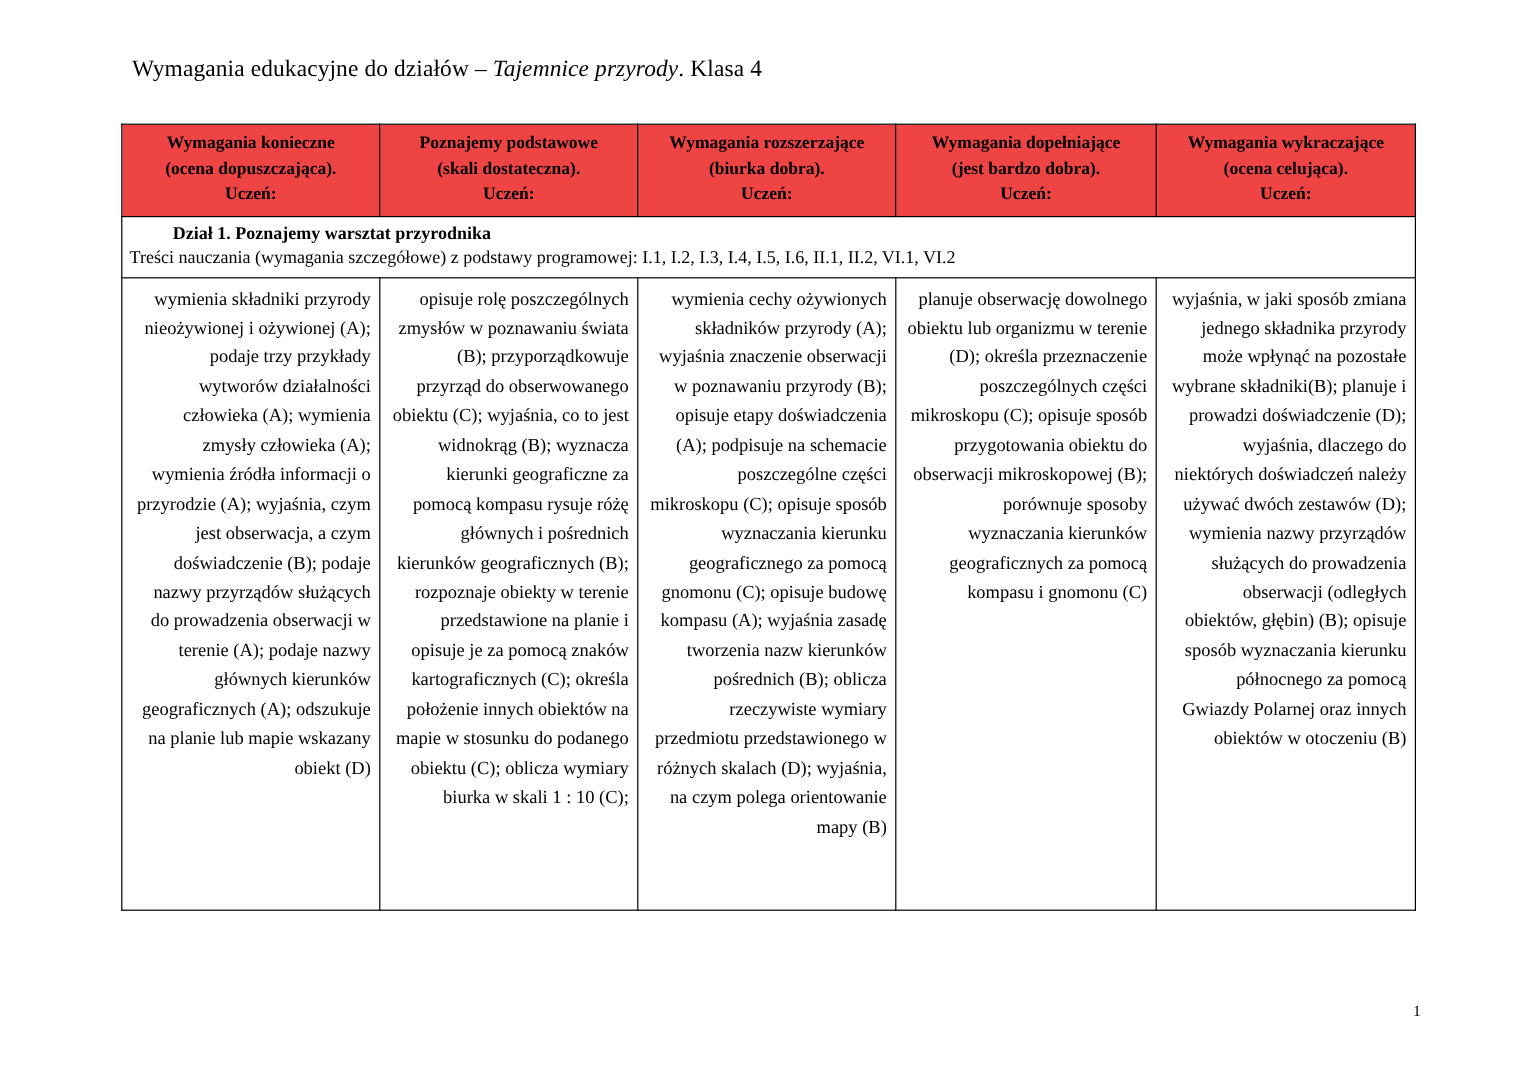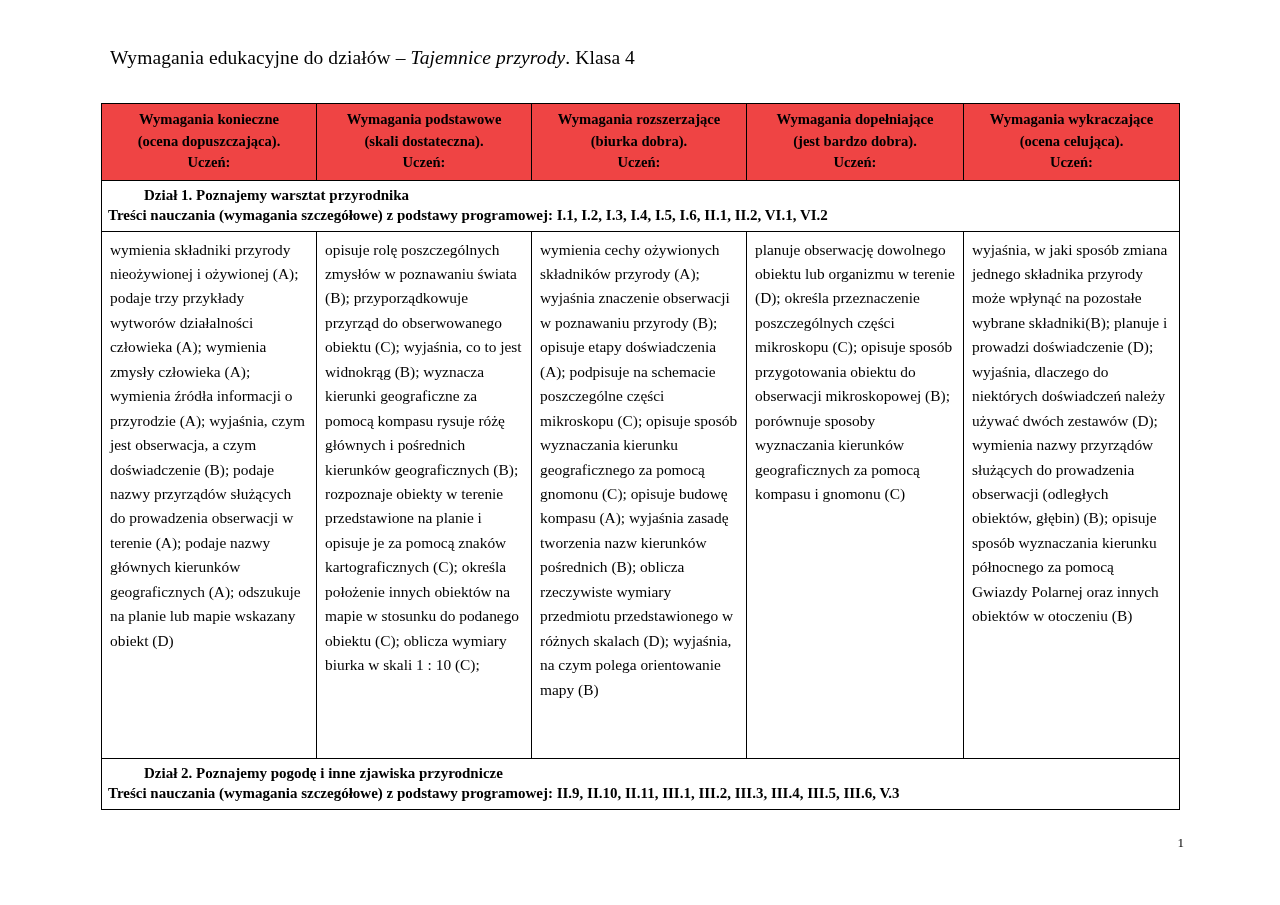--- a/index.html
+++ b/index.html
@@ -63,31 +63,31 @@
     background: #ffffff;
     padding: 4px 6px 5px 6px !important;
   }
   .section-title {
     font-weight: bold;
     font-size: 15px;
     line-height: 20px;
     margin-left: 36px;
   }
   .section-sub {
-    font-weight: bold;
+    font-weight: normal;
     font-size: 15px;
     line-height: 21px;
   }
 
   
   .content-cell {
     padding: 6px 7px 8px 8px !important;
     font-size: 15.4px;
     line-height: 24.45px;
-    text-align: left;
+    text-align: right;
     hyphens: none;
   }
   .content-cell p {
     margin: 0;
   }
 
   .page-number {
     position: absolute;
     right: 96px;
     top: 836px;
@@ -111,21 +111,21 @@
       <col style="width:216px">
     </colgroup>
     <tbody>
       <tr>
         <td class="hdr-cell">
           <span class="ln">Wymagania konieczne</span>
           <span class="ln">(ocena dopuszczająca).</span>
           <span class="ln">Uczeń:</span>
         </td>
         <td class="hdr-cell">
-          <span class="ln">Wymagania podstawowe</span>
+          <span class="ln">Poznajemy podstawowe</span>
           <span class="ln">(skali dostateczna).</span>
           <span class="ln">Uczeń:</span>
         </td>
         <td class="hdr-cell">
           <span class="ln">Wymagania rozszerzające</span>
           <span class="ln">(biurka dobra).</span>
           <span class="ln">Uczeń:</span>
         </td>
         <td class="hdr-cell">
           <span class="ln">Wymagania dopełniające</span>
@@ -157,24 +157,18 @@
           <p>wymienia cechy ożywionych składników przyrody (A); wyjaśnia znaczenie obserwacji w poznawaniu przyrody (B); opisuje etapy doświadczenia (A); podpisuje na schemacie poszczególne części mikroskopu (C); opisuje sposób wyznaczania kierunku geograficznego za pomocą gnomonu (C); opisuje budowę kompasu (A); wyjaśnia zasadę tworzenia nazw kierunków pośrednich (B); oblicza rzeczywiste wymiary przedmiotu przedstawionego w różnych skalach (D); wyjaśnia, na czym polega orientowanie mapy (B)</p>
         </td>
         <td class="content-cell">
           <p>planuje obserwację dowolnego obiektu lub organizmu w terenie (D); określa przeznaczenie poszczególnych części mikroskopu (C); opisuje sposób przygotowania obiektu do obserwacji mikroskopowej (B); porównuje sposoby wyznaczania kierunków geograficznych za pomocą kompasu i gnomonu (C)</p>
         </td>
         <td class="content-cell">
           <p>wyjaśnia, w jaki sposób zmiana jednego składnika przyrody może wpłynąć na pozostałe wybrane składniki(B); planuje i prowadzi doświadczenie (D); wyjaśnia, dlaczego do niektórych doświadczeń należy używać dwóch zestawów (D); wymienia nazwy przyrządów służących do prowadzenia obserwacji (odległych obiektów, głębin) (B); opisuje sposób wyznaczania kierunku północnego za pomocą Gwiazdy Polarnej oraz innych obiektów w otoczeniu (B)</p>
         </td>
       </tr>
 
-      <tr>
-        <td class="section-cell" colspan="5">
-          <div class="section-title">Dział 2. Poznajemy pogodę i inne zjawiska przyrodnicze</div>
-          <div class="section-sub">Treści nauczania (wymagania szczegółowe) z podstawy programowej: II.9, II.10, II.11, III.1, III.2, III.3, III.4, III.5, III.6, V.3</div>
-        </td>
-      </tr>
     </tbody>
   </table>
 
   <div class="page-number">1</div>
 
 </div>
 
 </body></html>

